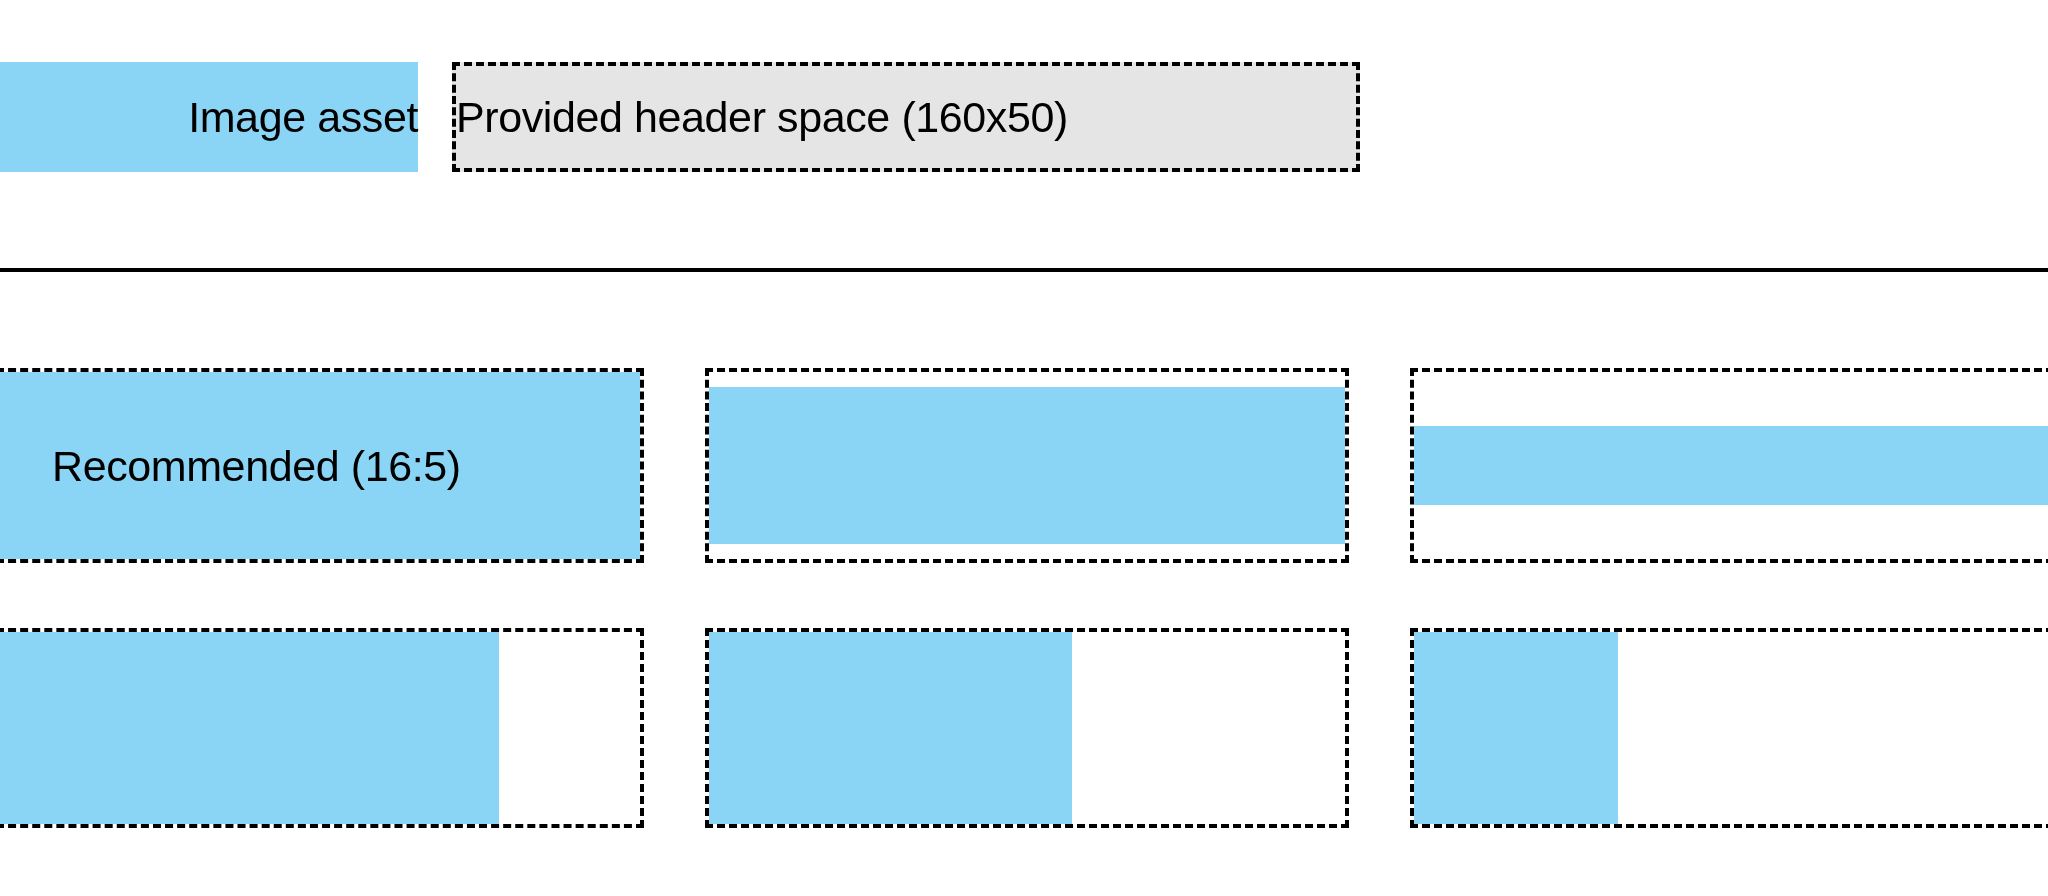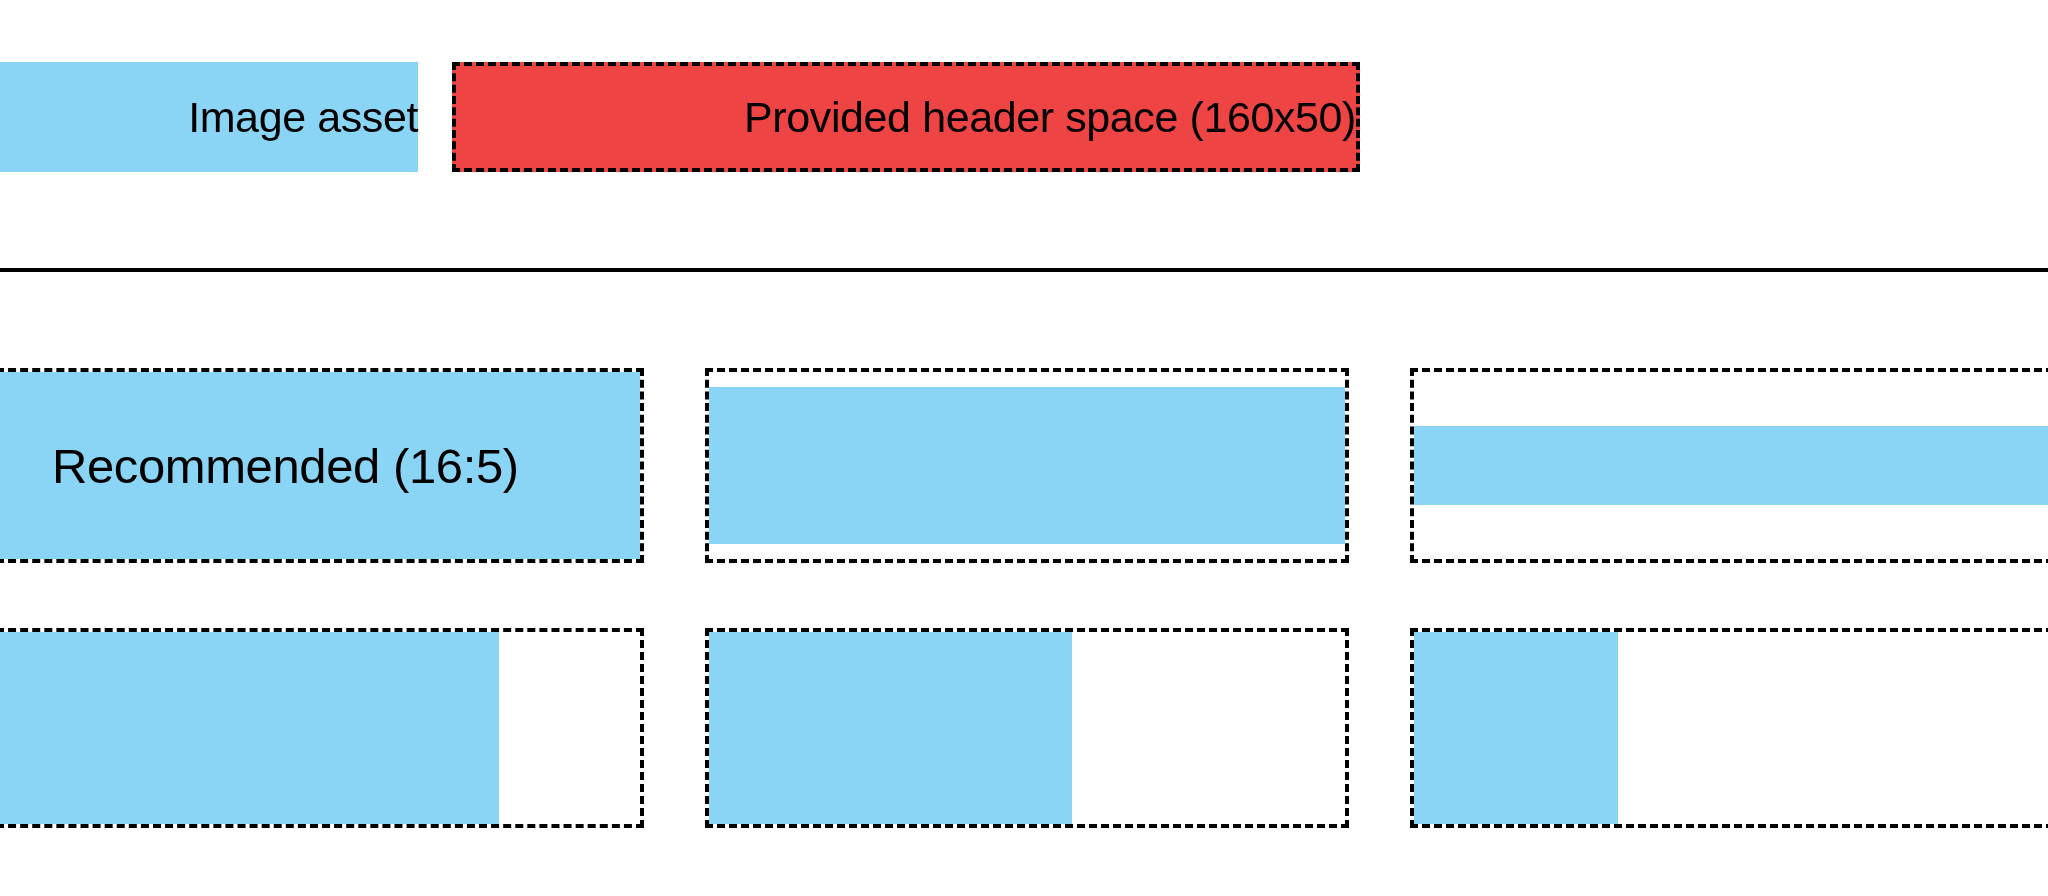--- a/index.html
+++ b/index.html
@@ -53,24 +53,24 @@
   }
 
   .legend-box {
     position: absolute;
     left: 452px;
     top: 0;
     width: 908px;
     height: 110px;
     box-sizing: border-box;
     border: 4px dashed #000000;
-    background: #ef4444;
+    background: #e5e5e5;
     display: flex;
     align-items: center;
-    justify-content: flex-end;
+    justify-content: flex-start;
   }
   .legend-box-label {
     font-size: 43px;
     line-height: 1;
     letter-spacing: -0.4px;
     color: #000;
     white-space: nowrap;
   }
 
   
@@ -115,21 +115,21 @@
     position: absolute;
     background: #8AD5F5;
   }
 
   
   .cell-label {
     position: absolute;
     left: 52px;
     top: 50%;
     transform: translateY(-50%);
-    font-size: 49px;
+    font-size: 43px;
     line-height: 1;
     letter-spacing: -0.4px;
     color: #000000;
     white-space: nowrap;
     z-index: 2;
   }
 </style>
 </head>
 <body>
 

